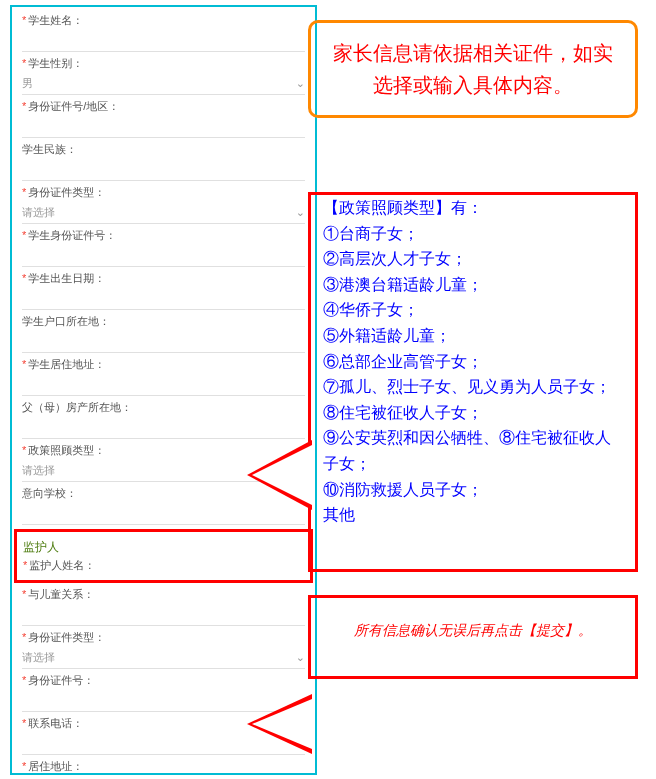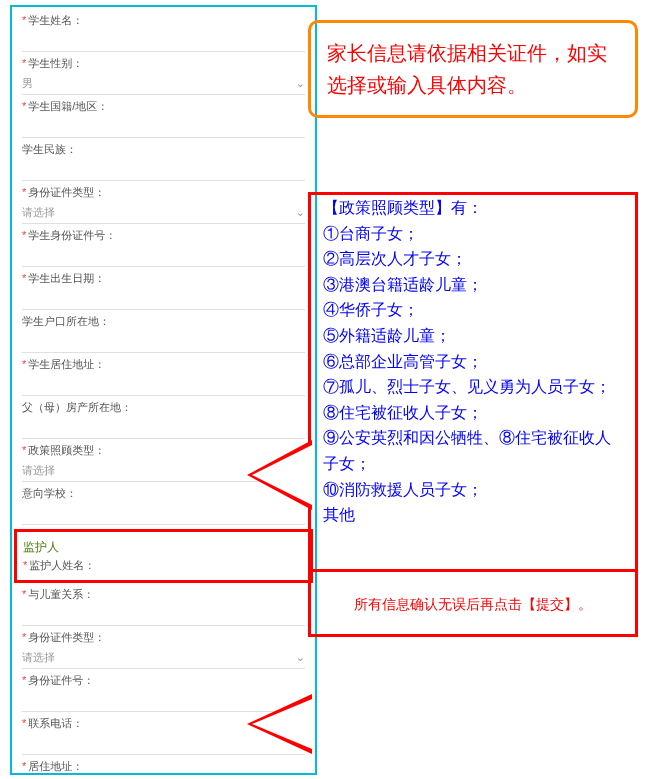--- a/index.html
+++ b/index.html
@@ -8,43 +8,43 @@
     .field { margin-bottom: 4px; }
     .field-label { font-size: 11px; color: #555; margin-bottom: 2px; }
     .req { color: #f44336; margin-right: 2px; }
     .field-input { width: 100%; height: 22px; border: none; border-bottom: 1px solid #e0e0e0; font-size: 11px; padding: 2px 0; color: #999; background: transparent; }
     .select-row { display: flex; align-items: center; justify-content: space-between; border-bottom: 1px solid #e0e0e0; height: 22px; }
     .select-row span { color: #999; font-size: 11px; }
     .chev { color: #999; font-size: 10px; }
     .section-title { font-size: 12px; color: #4d7c0f; margin-top: 4px; margin-bottom: 2px; }
     .guardian-box { border: 3px solid #ff0000; padding: 3px 6px; margin-left: -8px; margin-right: -8px; margin-top: 2px; margin-bottom: 4px; }
     
-    .info-box1 { position: absolute; left: 308px; top: 20px; width: 330px; border: 3px solid #ff8800; border-radius: 10px; padding: 14px 16px; font-size: 20px; color: #ff0000; line-height: 1.6; font-family: "SimSun", serif; }
+    .info-box1 { position: absolute; left: 308px; top: 20px; width: 330px; border: 3px solid #ff8800; border-radius: 10px; padding: 14px 16px; font-size: 20px; color: #ff0000; line-height: 1.6; font-family: "SimSun", serif; text-align: center; }
     .info-box2 { position: absolute; left: 308px; top: 192px; width: 330px; height: 380px; border: 3px solid #ff0000; padding: 0 12px; font-size: 16px; color: #0000ff; line-height: 1.6; font-family: "SimSun", serif; }
-    .info-box3 { position: absolute; left: 308px; top: 569px; width: 330px; height: 68px; border: 3px solid #ff0000; padding: 24px 10px; font-size: 14px; color: #ff0000; font-family: "SimSun", serif; text-align: center; }
+    .info-box3 { position: absolute; left: 308px; top: 595px; width: 330px; height: 84px; border: 3px solid #ff0000; padding: 24px 10px; font-size: 14px; color: #ff0000; font-family: "SimSun", serif; text-align: center; font-style: italic; }
     
     .callout-tri1 { position: absolute; left: 252px; top: 445px; width: 0; height: 0; border-top: 30px solid transparent; border-bottom: 30px solid transparent; border-right: 60px solid #fff; z-index: 3; }
     .callout-tri1-border { position: absolute; left: 247px; top: 440px; width: 0; height: 0; border-top: 35px solid transparent; border-bottom: 35px solid transparent; border-right: 65px solid #ff0000; z-index: 2; }
     .callout-tri2 { position: absolute; left: 252px; top: 699px; width: 0; height: 0; border-top: 25px solid transparent; border-bottom: 25px solid transparent; border-right: 60px solid #fff; z-index: 3; }
     .callout-tri2-border { position: absolute; left: 247px; top: 694px; width: 0; height: 0; border-top: 30px solid transparent; border-bottom: 30px solid transparent; border-right: 65px solid #ff0000; z-index: 2; }
   </style>
 </head>
 <body>
 
 <div class="form-panel">
   <div id="fields-container">
       <div class="field"><div class="field-label"><span class="req">*</span><span>学生姓名：</span></div><input class="field-input" style=""></div>
       <div class="field">
         <div class="field-label"><span class="req">*</span><span>学生性别：</span></div>
         <div class="select-row">
           <span>男</span>
           <span class="chev">⌄</span>
         </div>
       </div>
-      <div class="field"><div class="field-label"><span class="req">*</span><span>学生国籍/地区：</span></div><input class="field-input" style=""></div>
+      <div class="field"><div class="field-label"><span class="req">*</span><span>身份证件号/地区：</span></div><input class="field-input" style=""></div>
       <div class="field"><div class="field-label"><span>学生民族：</span></div><input class="field-input" style=""></div>
       <div class="field">
         <div class="field-label"><span class="req">*</span><span>身份证件类型：</span></div>
         <div class="select-row">
           <span>请选择</span>
           <span class="chev">⌄</span>
         </div>
       </div>
       <div class="field"><div class="field-label"><span class="req">*</span><span>学生身份证件号：</span></div><input class="field-input" style=""></div>
       <div class="field"><div class="field-label"><span class="req">*</span><span>学生出生日期：</span></div><input class="field-input" style=""></div>

